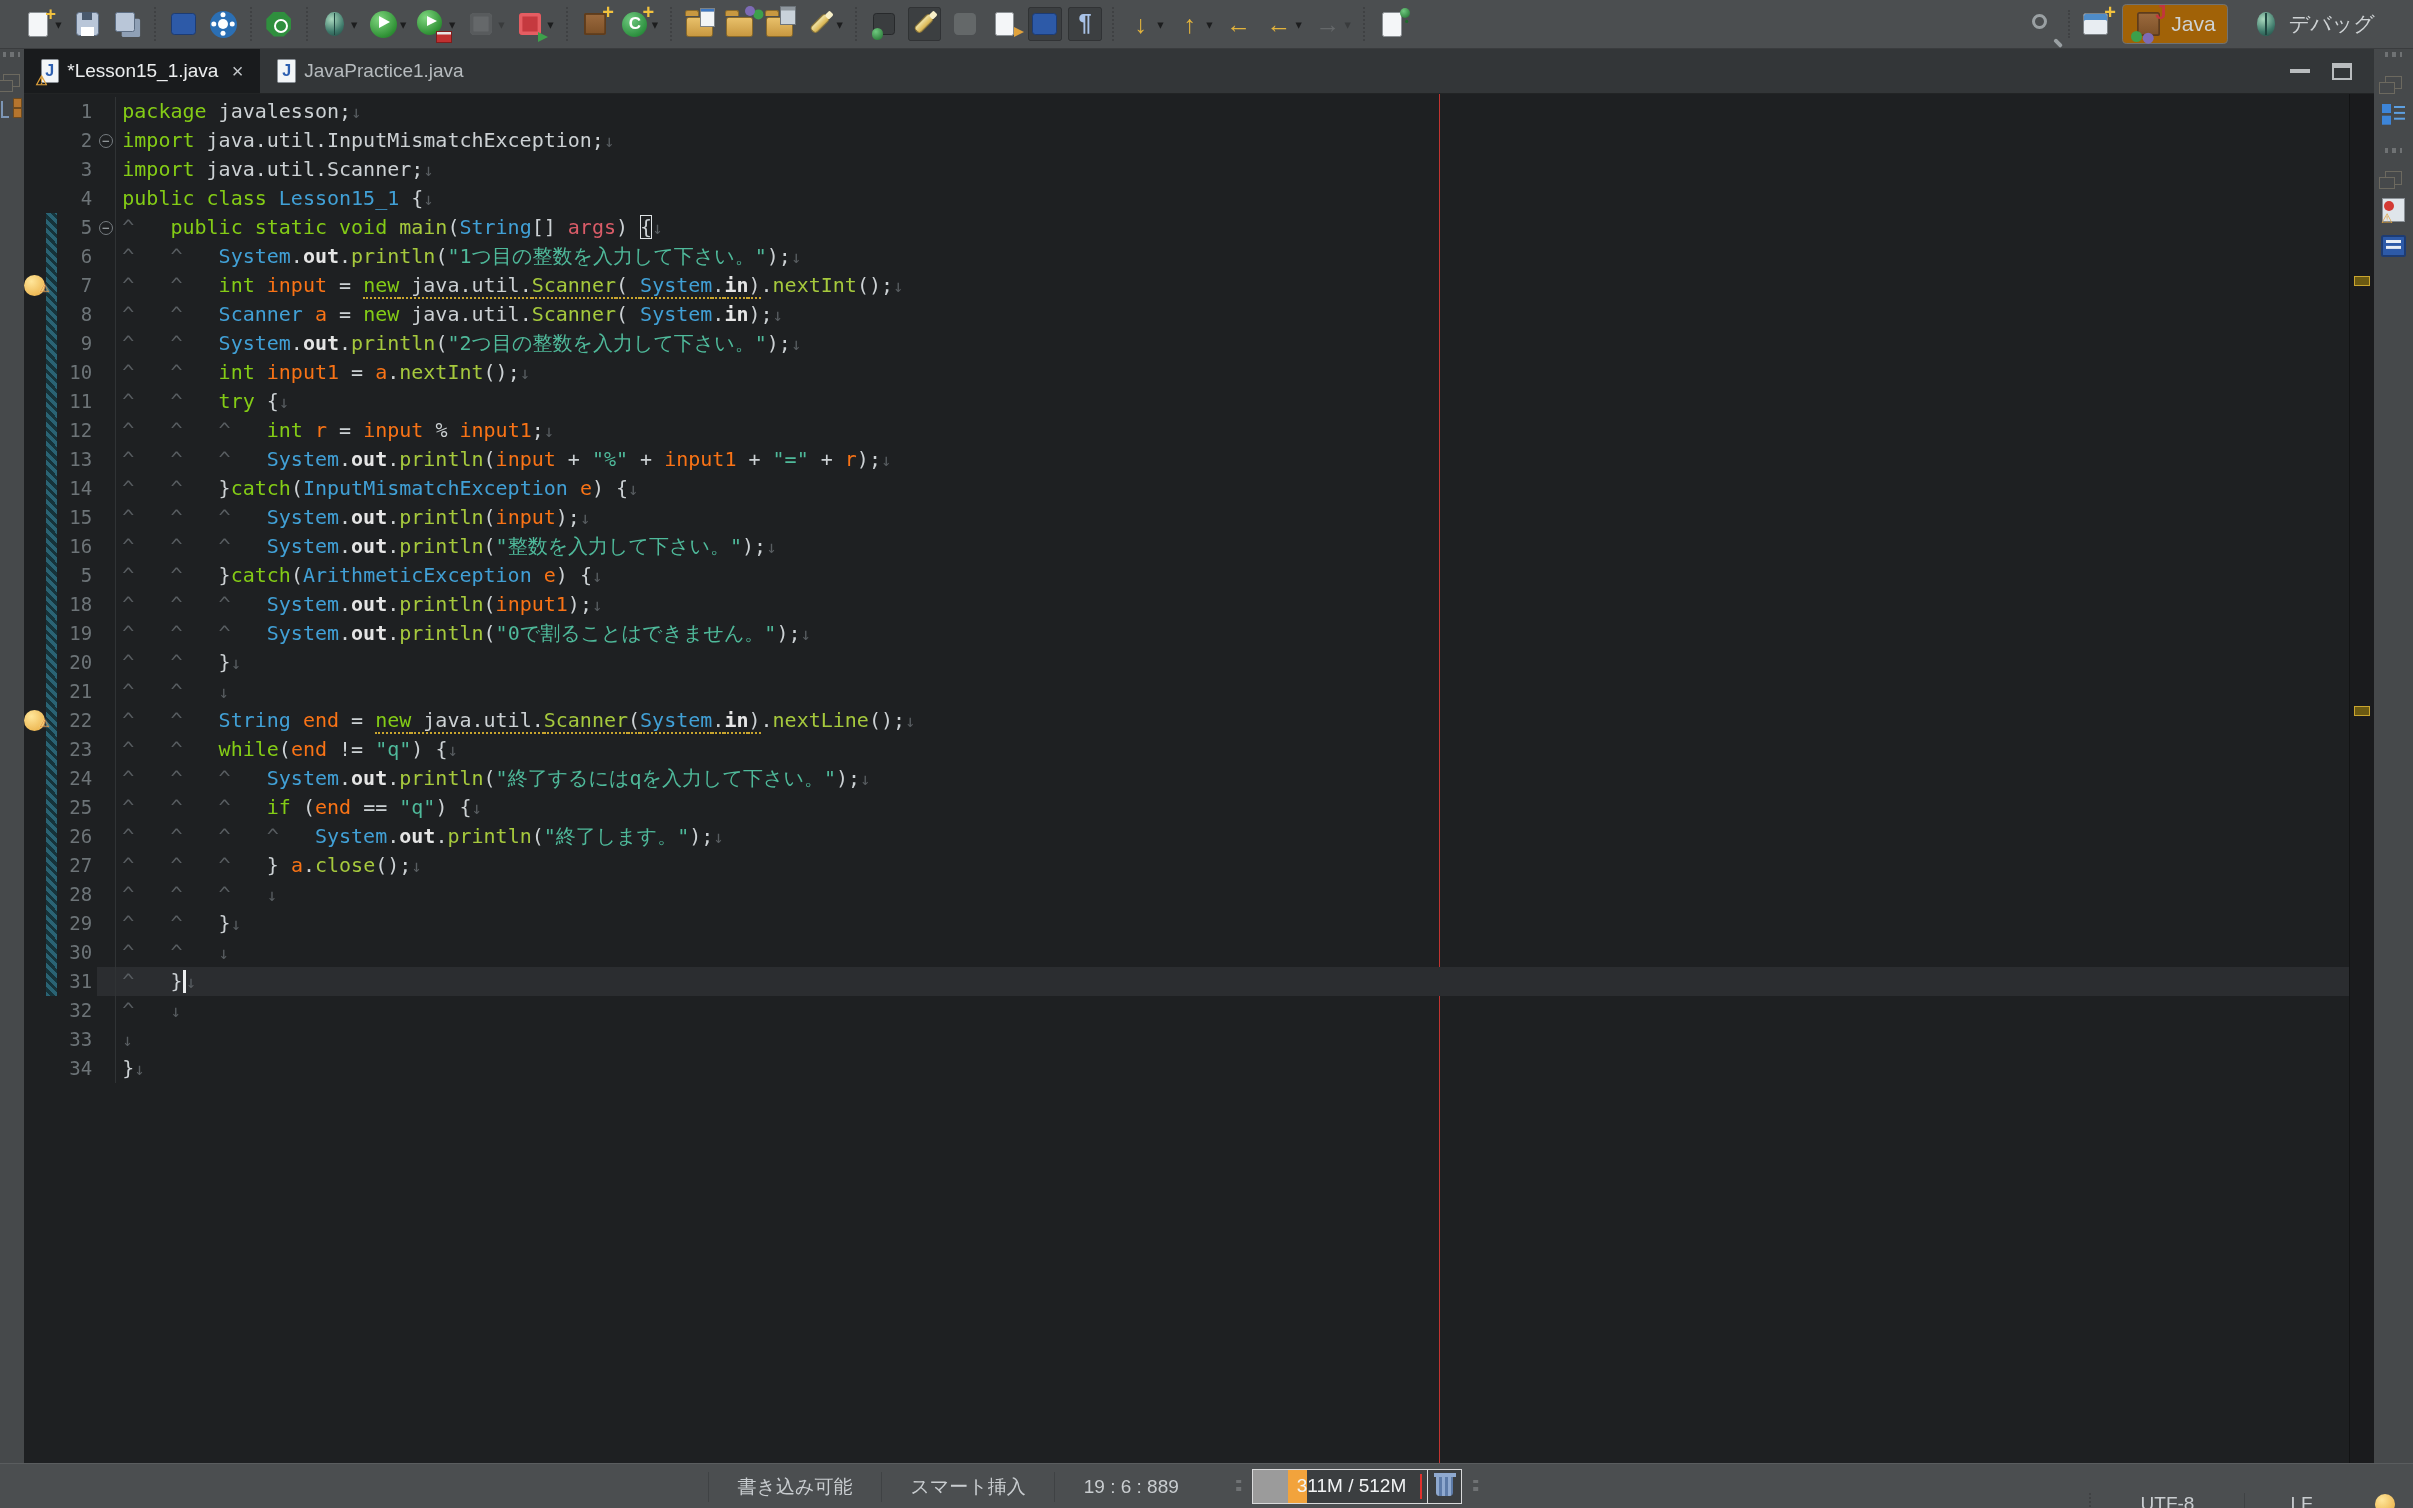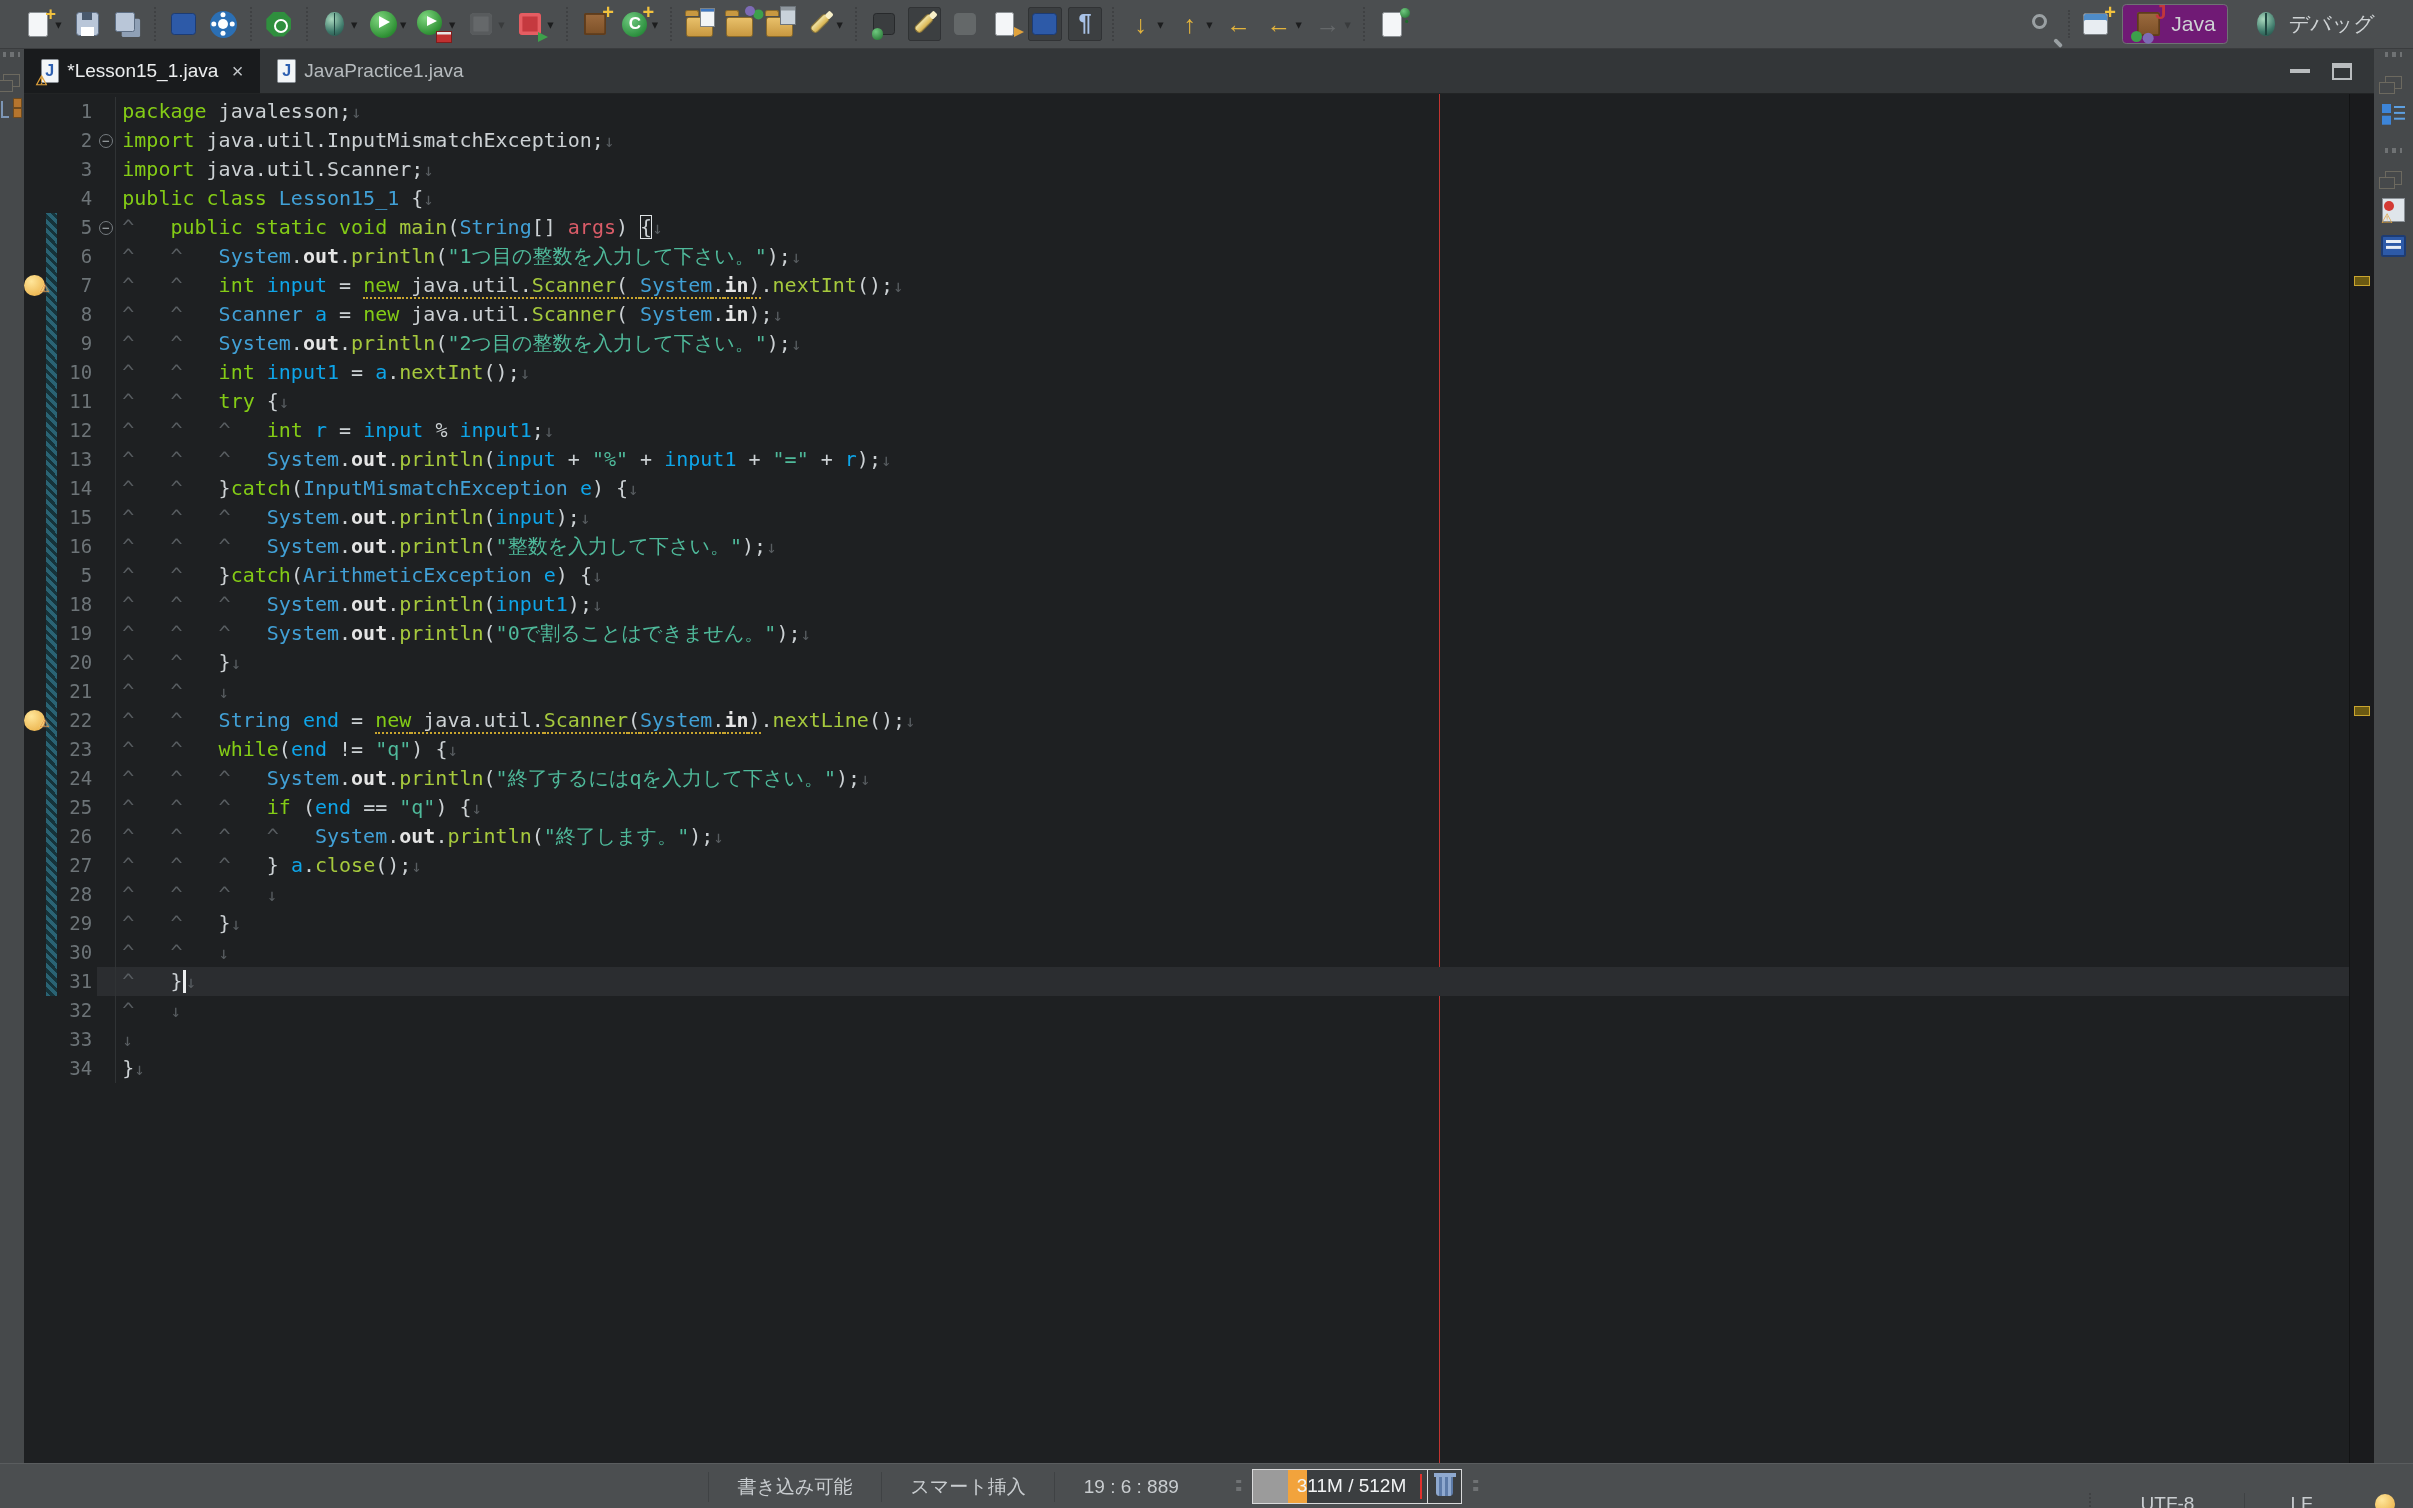--- a/index.html
+++ b/index.html
@@ -99,21 +99,21 @@
   .i-javapersp { width:23.5px; height:23.5px; border-radius:2.5px;
              background:linear-gradient(#9c6b3f,#7c5027); box-shadow:inset 0 0 0 1.7px #5e3c1c; }
   .i-javapersp::before { content:"J"; position:absolute; right:-3.4px; top:-8.4px; color:#c2363c; font-weight:bold; font-size:20px; }
   .i-javapersp::after { content:""; position:absolute; left:-3.4px; bottom:-3.4px; width:11px; height:11px; border-radius:50%;
              background:#3da04b; box-shadow:11.7px 1.7px 0 #7d6bb5; }
 
   
   .tb-right { margin-left:auto; display:flex; align-items:center; gap:11.7px; padding-right:15px; }
   .persp-btn { display:flex; align-items:center; gap:8.4px; padding:5px 11.7px; border-radius:4.2px;
                color:#ced2d4; font-size:21px; }
-  .persp-btn.active { border:1.7px solid #6f7274; background:#701a75; }
+  .persp-btn.active { border:1.7px solid #6f7274; background:#a16207; }
 
   
   #mainrow { display:flex; height:1414px; }
   #leftbar { width:23.5px; background:#46494b; display:flex; flex-direction:column; align-items:center;
              padding-top:3.4px; gap:11.7px; }
   #rightbar { width:39px; background:#46494b; display:flex; flex-direction:column; align-items:center;
               padding-top:3.4px; gap:13.4px; }
   .dots-h { width:17px; height:5px;
             background:repeating-linear-gradient(90deg,#6f7274 0 3.4px,transparent 3.4px 7.5px); }
   .mini-restore { width:17px; height:13.4px; border:1.7px solid #8c8470; opacity:.55; position:relative; margin-top:5px; }
@@ -166,21 +166,21 @@
                display:flex; align-items:center; justify-content:center; }
   .fold-minus { width:14.2px; height:14.2px; border:1.7px solid #767c80; border-radius:50%;
                 line-height:11px; text-align:center; color:#aab0b4; font-size:12.6px; }
   .cell-code { flex:1; white-space:pre; padding-left:6.7px; color:#ccd1d4; }
   .cl.cur .cell-code, .cl.cur .cell-fold { background:#2b2d30; }
   .bulb { position:absolute; left:0px; top:3.4px; width:21px; height:21px; border-radius:50%;
           background:radial-gradient(circle at 35% 30%, #ffe69a, #e8a93c); }
   .bulb::after { content:"⚠"; position:absolute; right:-5px; bottom:-5px; color:#e0892c; font-size:16px;
           text-shadow:0 0 1.7px #fff; }
   .tk-k { color:#84cc16; } .tk-t { color:#41a0d6; } .tk-b { color:#e5e5e5; font-weight:bold; }
-  .tk-m { color:#a6c93d; } .tk-v { color:#0ea5e9; } .tk-a { color:#da5c68; }
+  .tk-m { color:#a6c93d; } .tk-v { color:#f97316; } .tk-a { color:#da5c68; }
   .tk-s { color:#4fba9b; } .tk-p { color:#ccd1d4; } .tk-w, .tk-e { color:#585d61; }
   .tk-e { font-size:17px; }
   .uw { border-bottom:2.5px dotted #c9a52e; }
   .match { outline:1.7px solid #dfe3e5; outline-offset:-1.7px; }
   .cursor { display:inline-block; width:2.5px; height:22.6px; background:#eceeef; vertical-align:-4.2px; margin-left:0.8px; }
 
   #ruler { width:25px; background:#1a1b1d; border-left:0.8px solid #121314; position:relative; }
   .ov-mark { position:absolute; left:4.2px; width:16px; height:10px; background:#6b5a12;
              border:1.7px solid #c9a52e; }
 

